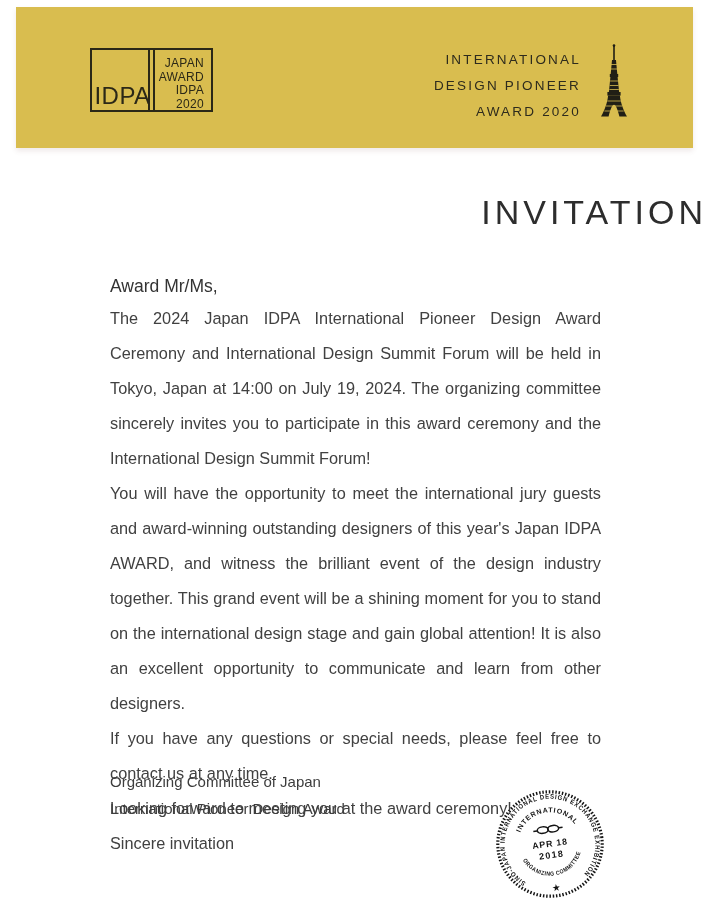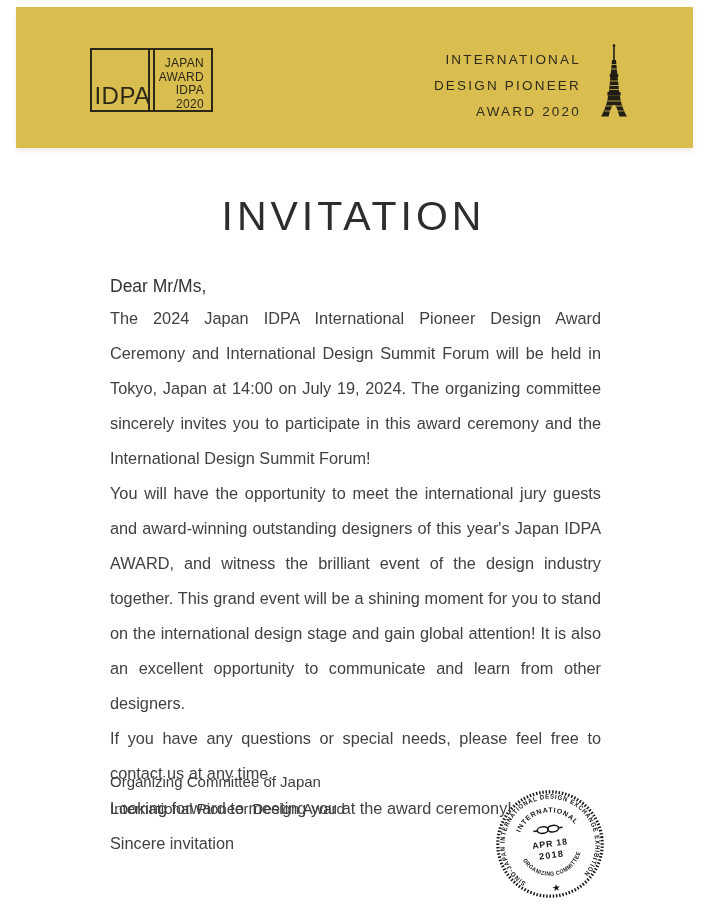--- a/index.html
+++ b/index.html
@@ -48,22 +48,22 @@
   }
   .tower {
     position: absolute; top: 37px; left: 585px;
     width: 26px; height: 76px;
   }
 
   
   .page-title {
     position: absolute; left: 0; top: 193px;
     width: 100%;
-    text-align: center;
-    font-size: 41px; font-weight: 300;
+    text-align: right;
+    font-size: 34px; font-weight: 300;
     letter-spacing: 4px;
     color: #2d2d2d;
   }
 
   
   .letter {
     position: absolute; left: 110px; top: 272px;
     width: 491px;
     color: #414141;
   }
@@ -135,21 +135,21 @@
         <line x1="6.3" y1="57" x2="19.8" y2="57"></line>
         <line x1="4.9" y1="62" x2="21.2" y2="62"></line>
         <line x1="3.4" y1="67" x2="22.7" y2="67"></line>
       </g>
     </svg>
   </header>
 
   <h1 class="page-title">INVITATION</h1>
 
   <main class="letter">
-    <p class="greeting">Dear Mr/Ms,</p>
+    <p class="greeting">Award Mr/Ms,</p>
     <p class="para">The 2024 Japan IDPA International Pioneer Design Award Ceremony and International Design Summit Forum will be held in Tokyo, Japan at 14:00 on July 19, 2024. The organizing committee sincerely invites you to participate in this award ceremony and the International Design Summit Forum!</p>
     <p class="para">You will have the opportunity to meet the international jury guests and award-winning outstanding designers of this year's Japan IDPA AWARD, and witness the brilliant event of the design industry together. This grand event will be a shining moment for you to stand on the international design stage and gain global attention! It is also an excellent opportunity to communicate and learn from other designers.</p>
     <p class="para">If you have any questions or special needs, please feel free to contact us at any time.</p>
     <p class="para">Looking forward to meeting you at the award ceremony!</p>
     <p class="para">Sincere invitation</p>
   </main>
 
   <footer class="footer">
     <div>Organizing Committee of Japan</div>
     <div>International Pioneer Design Award</div>

